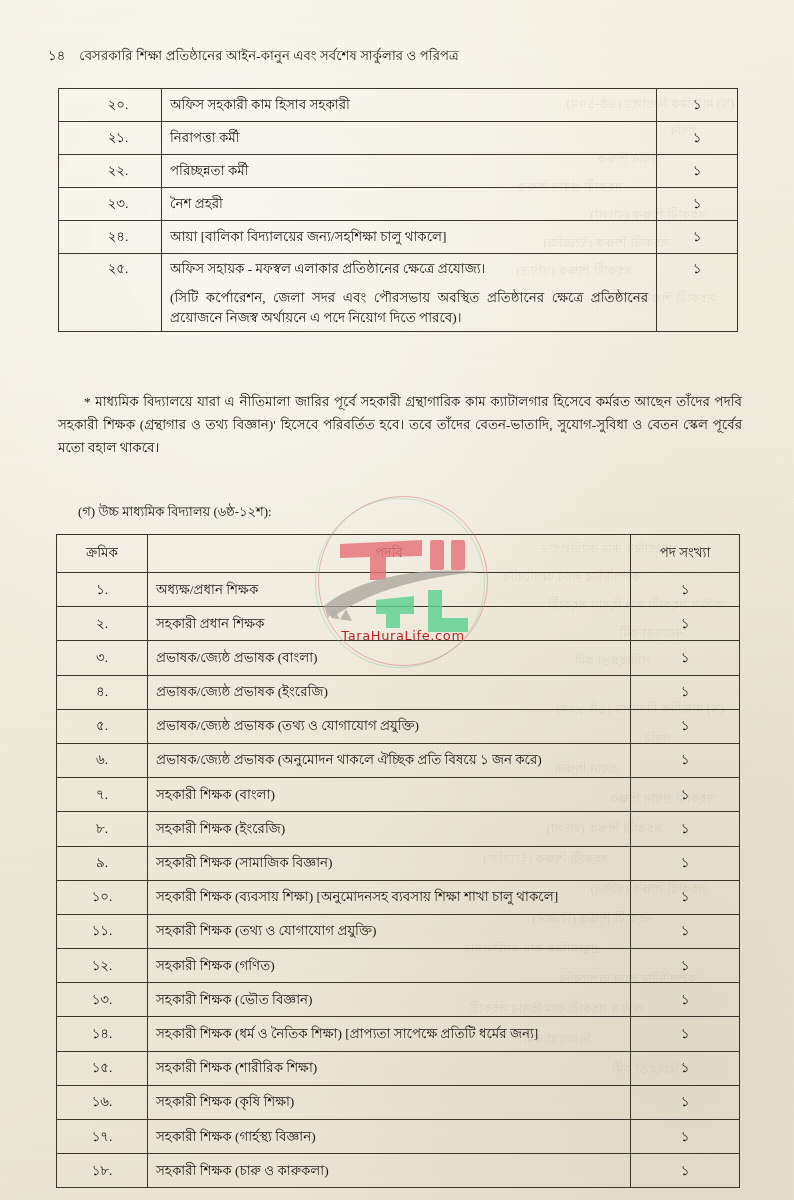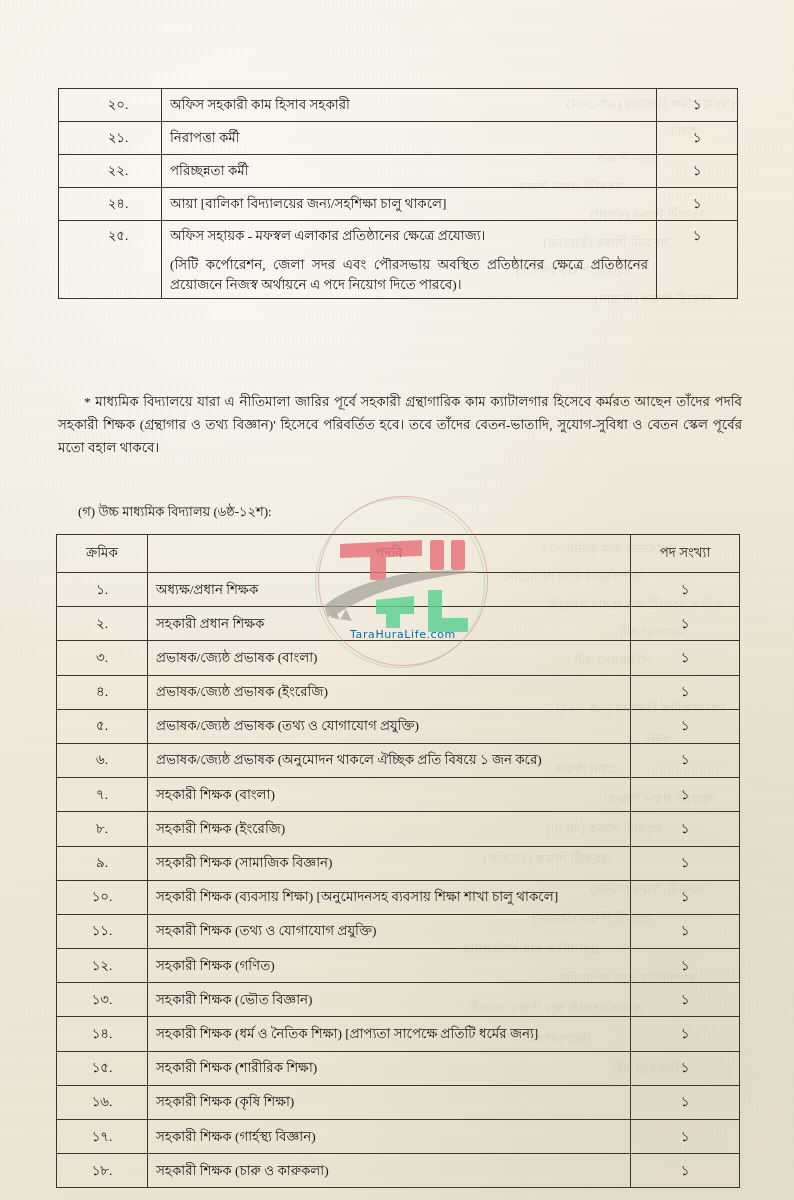--- a/index.html
+++ b/index.html
@@ -178,23 +178,23 @@
     box-sizing: border-box;
     transform: translate(-3px, 2px);
   }
   .wm-svg { position: absolute; left: 0; top: 0; }
   .wm-site {
     position: absolute;
     left: 0;
     right: 0;
     top: 132px;
     text-align: center;
-    font-size: 11px;
+    font-size: 13px;
     letter-spacing: 0.6px;
-    color: #0369a1;
+    color: #b91c1c;
     font-family: "DejaVu Sans", sans-serif;
   }
 </style>
 </head>
 <body>
 
 <div class="paper"></div>
 <div class="bleed" id="bleed-layer">
     <span style="top: 95px; right: 60px;">(খ) মাধ্যমিক বিদ্যালয় (৬ষ্ঠ-১০ম)</span>
     <span style="top: 122px; right: 97px;">পদবি</span>
@@ -220,36 +220,44 @@
     <span style="top: 940px; right: 194px;">গ্রন্থাগারিক কাম ক্যাটালগার</span>
     <span style="top: 970px; right: 97px;">কম্পিউটার ল্যাব অপারেটর</span>
     <span style="top: 1000px; right: 150px;">অফিস সহকারী কাম হিসাব সহকারী</span>
     <span style="top: 1030px; right: 203px;">নিরাপত্তা কর্মী</span>
     <span style="top: 1060px; right: 106px;">পরিচ্ছন্নতা কর্মী</span>
   </div>
 <div class="paper-noise"></div>
 
 <div class="page">
 
+  <div class="runhead">
+    <span class="pageno">১৪</span><span>বেসরকারি শিক্ষা প্রতিষ্ঠানের আইন-কানুন এবং সর্বশেষ সার্কুলার ও পরিপত্র</span>
+  </div>
 
   <table class="doc" id="table-posts-secondary">
     <tbody>
       <tr class="body-row">
         <td class="sl">২০.</td>
         <td class="title">অফিস সহকারী কাম হিসাব সহকারী</td>
         <td class="cnt">১</td>
       </tr>
       <tr class="body-row">
         <td class="sl">২১.</td>
         <td class="title">নিরাপত্তা কর্মী</td>
         <td class="cnt">১</td>
       </tr>
       <tr class="body-row">
         <td class="sl">২২.</td>
         <td class="title">পরিচ্ছন্নতা কর্মী</td>
+        <td class="cnt">১</td>
+      </tr>
+      <tr class="body-row">
+        <td class="sl">২৩.</td>
+        <td class="title">নৈশ প্রহরী</td>
         <td class="cnt">১</td>
       </tr>
       <tr class="body-row">
         <td class="sl">২৪.</td>
         <td class="title">আয়া [বালিকা বিদ্যালয়ের জন্য/সহশিক্ষা চালু থাকলে]</td>
         <td class="cnt">১</td>
       </tr>
       <tr>
         <td class="sl" style="vertical-align:top; padding-top:5px;">২৫.</td>
         <td class="title note">

